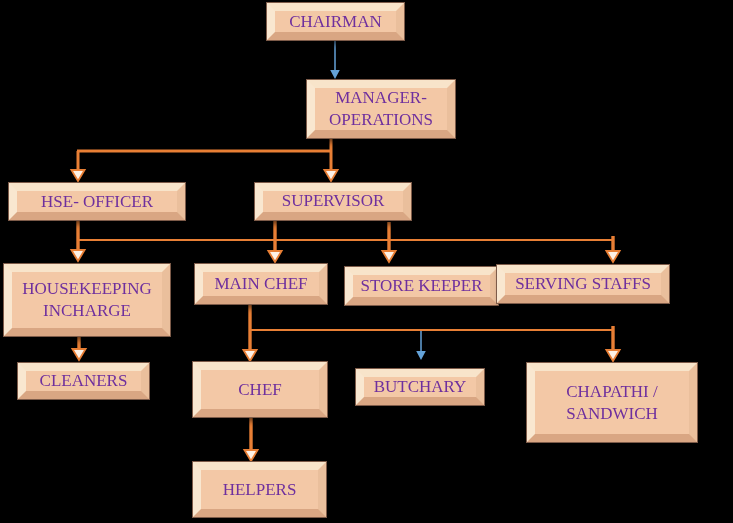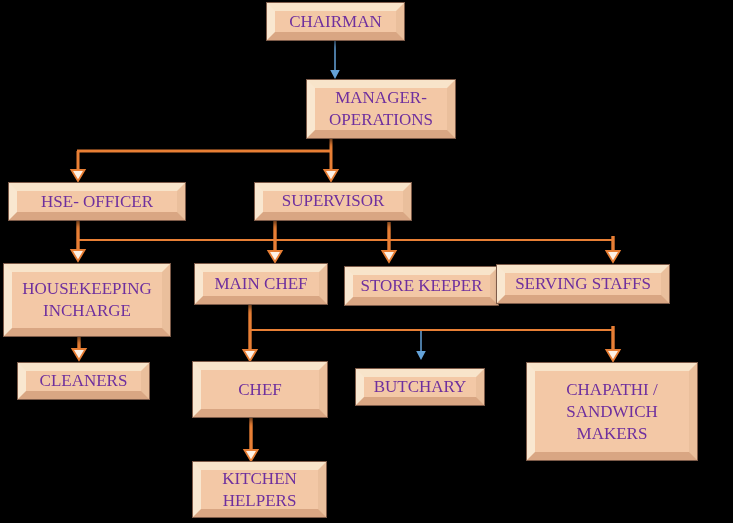--- a/index.html
+++ b/index.html
@@ -23,21 +23,21 @@
   .n-manager       {left:267px;top:80px; width:148px;height:58px;margin-left:40px;}
   .n-hse           {left:9px;  top:183px;width:176px;height:37px;}
   .n-supervisor    {left:255px;top:183px;width:156px;height:37px;justify-content:flex-end;}
   .n-housekeeping  {left:4px;  top:264px;width:166px;height:72px;}
   .n-mainchef      {left:195px;top:264px;width:132px;height:40px;}
   .n-storekeeper   {left:345px;top:267px;width:153px;height:38px;}
   .n-serving       {left:497px;top:265px;width:172px;height:38px;}
   .n-cleaners      {left:18px; top:363px;width:131px;height:36px;}
   .n-assistant     {left:193px;top:362px;width:134px;height:55px;}
   .n-butchary      {left:356px;top:362px;width:128px;height:36px;margin-top:7px;}
-  .n-chapathi      {left:527px;top:363px;width:170px;height:97px;}
+  .n-chapathi      {left:527px;top:363px;width:170px;height:79px;}
   .n-kitchen       {left:193px;top:462px;width:133px;height:55px;}
   
   .oshaft{stroke:#e87f35;stroke-width:3.4;fill:none;}
   .oelbow{stroke:#e87f35;stroke-width:3;fill:none;}
   .oline {stroke:#e87f35;stroke-width:2.2;fill:none;}
   .ohead {fill:#fdf1e6;stroke:#e87f35;stroke-width:1.8;}
   .bline {stroke:#64a2d8;stroke-width:1.5;fill:none;}
   .bhead {fill:#64a2d8;}
 </style>
 </head>
@@ -121,21 +121,19 @@
     <span>CHEF</span>
   </div>
 
   <div class="node n-butchary">
     <span>BUTCHARY</span>
   </div>
 
   <div class="node n-chapathi">
     <span>CHAPATHI /</span>
     <span>SANDWICH</span>
-    <span>MAKERS</span>
   </div>
 
   <div class="node n-kitchen">
-    <span>KITCHEN</span>
     <span>HELPERS</span>
   </div>
 
 </div>
 
 </body></html>

